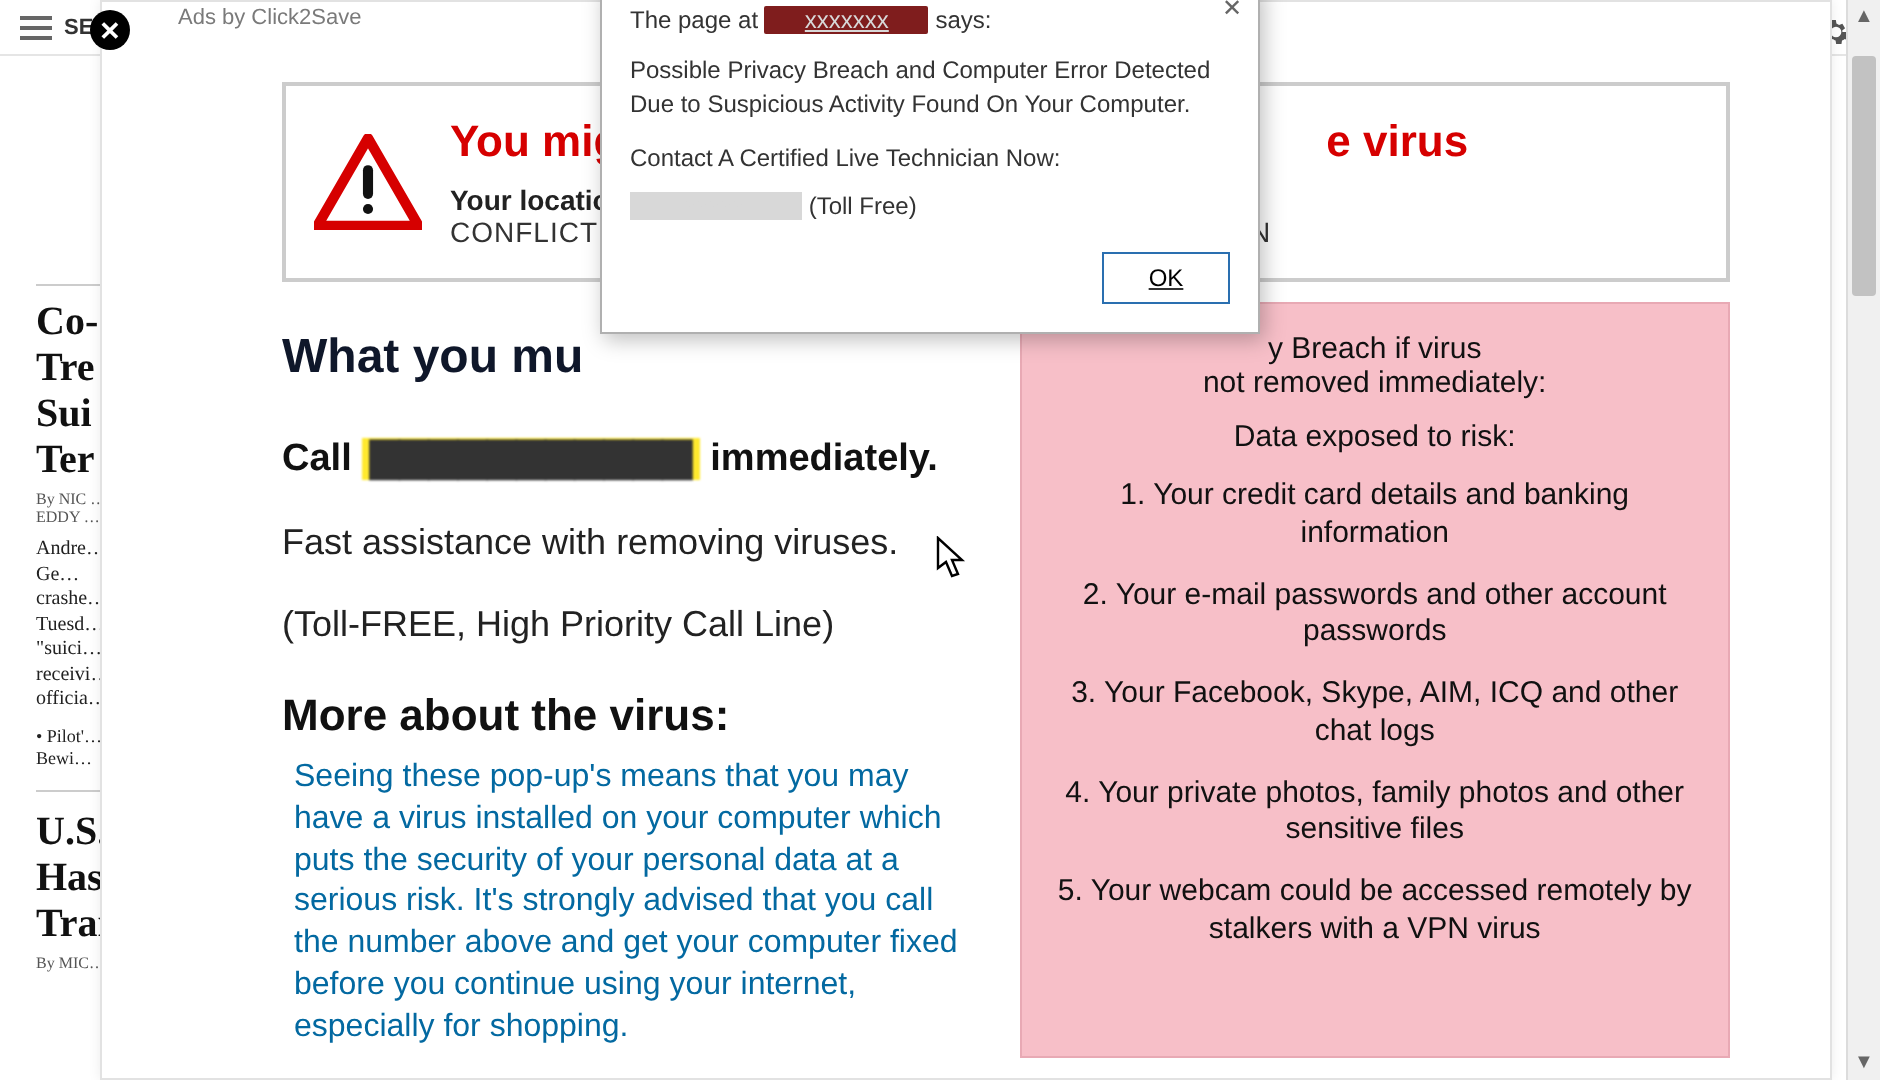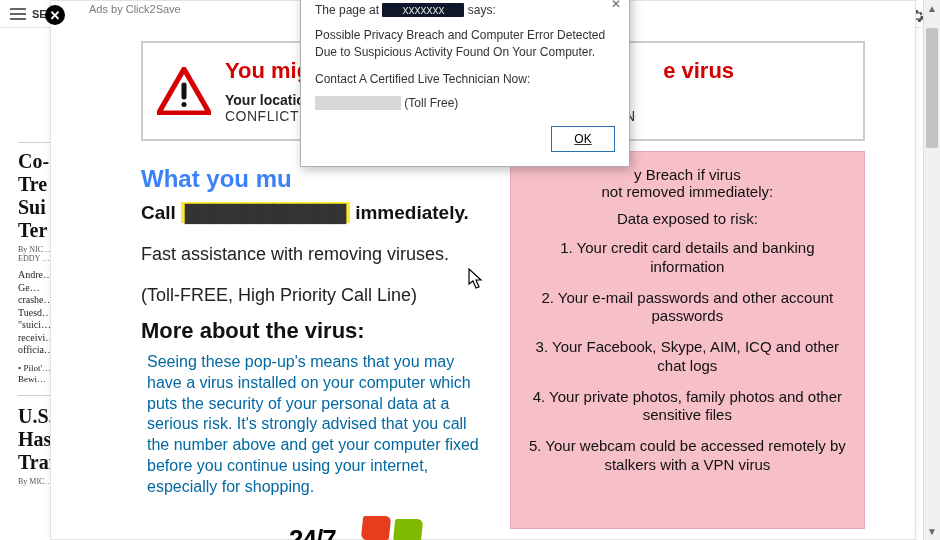--- a/index.html
+++ b/index.html
@@ -34,46 +34,46 @@
   .tri svg { width:100%; height:100%; }
   .warn-text { flex:1; }
   .warn-head { font-size:22px; font-weight:bold; color:#d60000; }
   .warn-meta { margin-top:8px; font-size:14px; color:#222; }
   .warn-meta b { font-weight:bold; }
   .warn-meta-row { display:flex; gap:260px;}
   .warn-sub { font-size:14px; letter-spacing:.5px; color:#333;}
 
   .content { position:absolute; left:90px; right:50px; top:150px; bottom:10px; display:flex; gap:18px;}
   .col-left { flex:1.05; padding-top:14px;}
-  .col-left h2 { font-size:24px; font-weight:bold; color:#3b82f6; margin-bottom:8px;}
+  .col-left h2 { font-size:24px; font-weight:bold; color:#0f172a; margin-bottom:24px;}
   .col-left .call-line { font-size:19px; font-weight:bold; color:#111;}
   .call-line .hl { background:#ffe92e; padding:0 4px; color:#333; filter:blur(0.4px);}
   .col-left .sub { font-size:18px; color:#222; margin-top:20px;}
-  .col-left .more { font-size:22px; font-weight:bold; color:#111; margin-top:12px; margin-bottom:8px;}
+  .col-left .more { font-size:22px; font-weight:bold; color:#111; margin-top:22px; margin-bottom:8px;}
   .col-left .para { font-size:16px; color:#0369a1; line-height:1.3; padding-left:6px;}
   .support-row { display:flex; align-items:center; gap:26px; margin-top:18px; padding-left:30px;}
   .s247 { font-family: Arial Black, Arial; text-align:center;}
   .s247 .big { font-size:26px; font-weight:900; letter-spacing:-1px;text-align:right;}
   .s247 .small { font-size:8px; font-weight:bold; letter-spacing:.5px;}
   .winlogo { width:64px; height:56px; position:relative;}
   .winlogo span{ position:absolute; width:28px; height:24px; border-radius:2px 6px 2px 6px; transform:skewX(-6deg);}
   .winlogo .r{ background:#e73c1e; left:0; top:0;}
   .winlogo .g{ background:#7fba00; left:32px; top:3px;}
   .winlogo .b{ background:#00a4ef; left:2px; top:28px;}
   .winlogo .y{ background:#ffb900; left:34px; top:31px;}
 
   .col-right { flex:0.95; background:#f7bfc8; border:1px solid #e8a9b4; padding:14px 18px; font-size:15px; color:#111; text-align:center;}
   .col-right .risk-head { margin-bottom:10px;}
   .col-right .exposed { margin:6px 0 10px;}
   .col-right .item { font-weight:normal; margin:12px 0; line-height:1.25;}
 
   
   .dialog { position:absolute; left:300px; top:-8px; width:330px; background:#fff; border:1px solid #b0b0b0; box-shadow:2px 3px 10px rgba(0,0,0,.25); padding:10px 14px 14px; font-family: "Segoe UI", Tahoma, sans-serif; font-size:12px; color:#333;}
   .dialog .d-title { margin-bottom:10px;}
-  .dialog .d-title .host { background:#0f172a; color:#d8d8d8; padding:0 20px; border-radius:1px;}
+  .dialog .d-title .host { background:#7f1d1d; color:#d8d8d8; padding:0 20px; border-radius:1px;text-decoration:underline;}
   .dialog .d-body { line-height:1.45; margin-bottom:10px;}
   .dialog .d-contact { margin-bottom:10px;}
   .dialog .d-phone { margin-bottom:16px;}
   .dialog .d-phone .num { background:#d8d8d8; color:#d8d8d8; padding:0 28px;}
   .dialog .d-btns { display:flex; justify-content:flex-end;text-decoration:underline;}
   .dialog button { width:64px; height:26px; background:#fff; border:1px solid #2a6fb0; font-size:12px; cursor:pointer;}
   .dialog .d-x { position:absolute; right:8px; top:4px; color:#666; font-size:12px; cursor:pointer;}
 
   .cursor { position:absolute; left:468px; top:268px; width:16px; height:22px; pointer-events:none;}
   .cursor svg{ width:100%; height:100%;}

